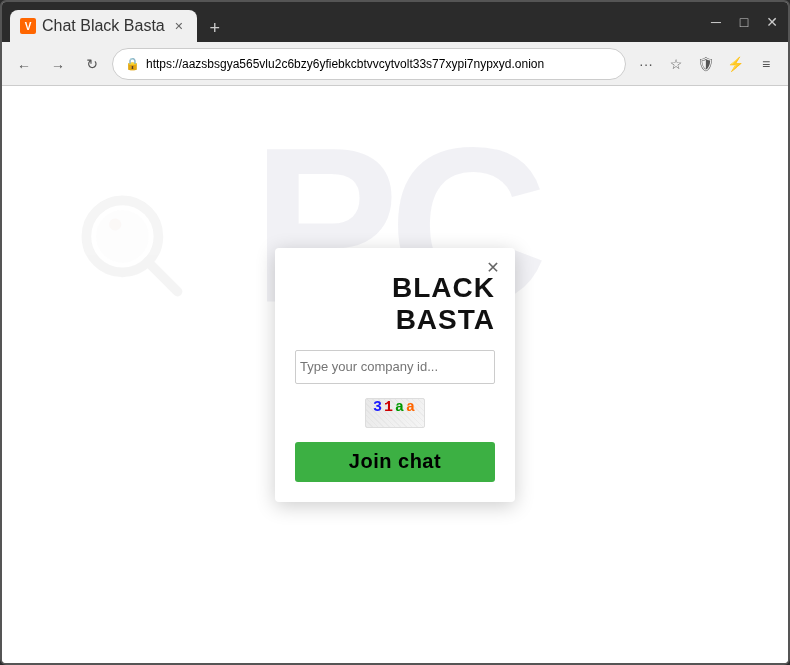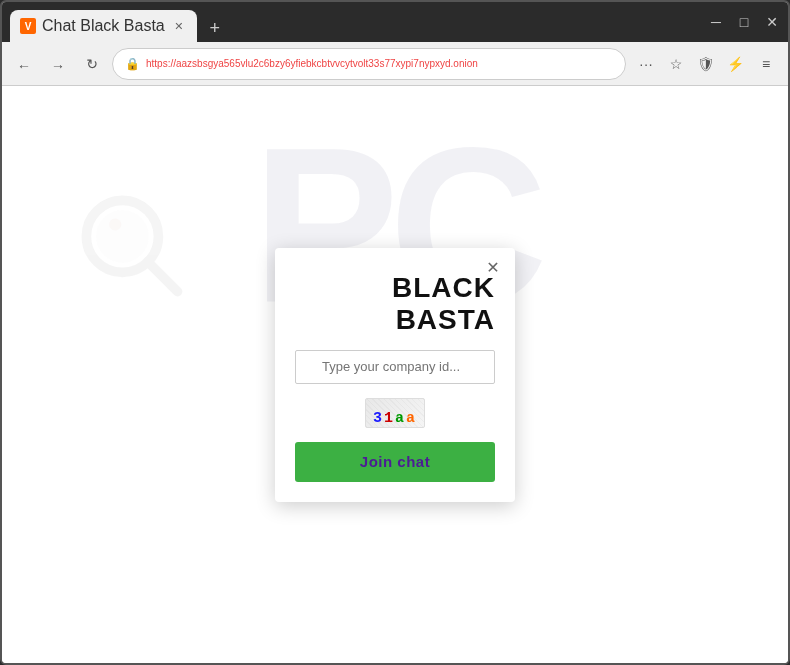--- a/index.html
+++ b/index.html
@@ -151,22 +151,22 @@
       padding: 0 12px;
       gap: 6px;
     }
 
     .security-icon {
       font-size: 12px;
       color: #666;
     }
 
     .address-text {
-      font-size: 10px;
-      color: #ef4444;
+      font-size: 12px;
+      color: #000000;
       flex: 1;
       overflow: hidden;
       text-overflow: ellipsis;
       white-space: nowrap;
     }
 
     .nav-actions {
       display: flex;
       gap: 2px;
     }
@@ -267,34 +267,34 @@
       color: #111;
       letter-spacing: 1px;
       text-align: right;
     }
 
     .modal-input {
       width: 100%;
       height: 34px;
       border: 1px solid #ccc;
       border-radius: 2px;
-      padding: 0 26px;
+      padding: 0 4px;
       font-size: 13px;
       color: #999;
       outline: none;
     }
 
     .captcha-image {
       width: 60px;
       height: 30px;
       background: linear-gradient(135deg, #e8e8e8 0%, #f5f5f5 100%);
       border: 1px solid #ddd;
       border-radius: 2px;
       display: flex;
-      align-items: flex-end;
+      align-items: flex-start;
       justify-content: center;
       position: relative;
       overflow: hidden;
     }
 
     .captcha-text {
       font-size: 15px;
       font-weight: bold;
       font-family: 'Courier New', monospace;
       letter-spacing: 2px;
@@ -319,22 +319,22 @@
         transparent 4px
       );
     }
 
     .join-btn {
       width: 100%;
       height: 40px;
       background: #3cb043;
       border: none;
       border-radius: 3px;
-      color: #4c1d95;
-      font-size: 15px;
+      color: #000000;
+      font-size: 20px;
       font-weight: bold;
       cursor: pointer;
       letter-spacing: 0.5px;
     }
   </style>
 </head>
 <body>
 
 <div class="browser-window">
 

